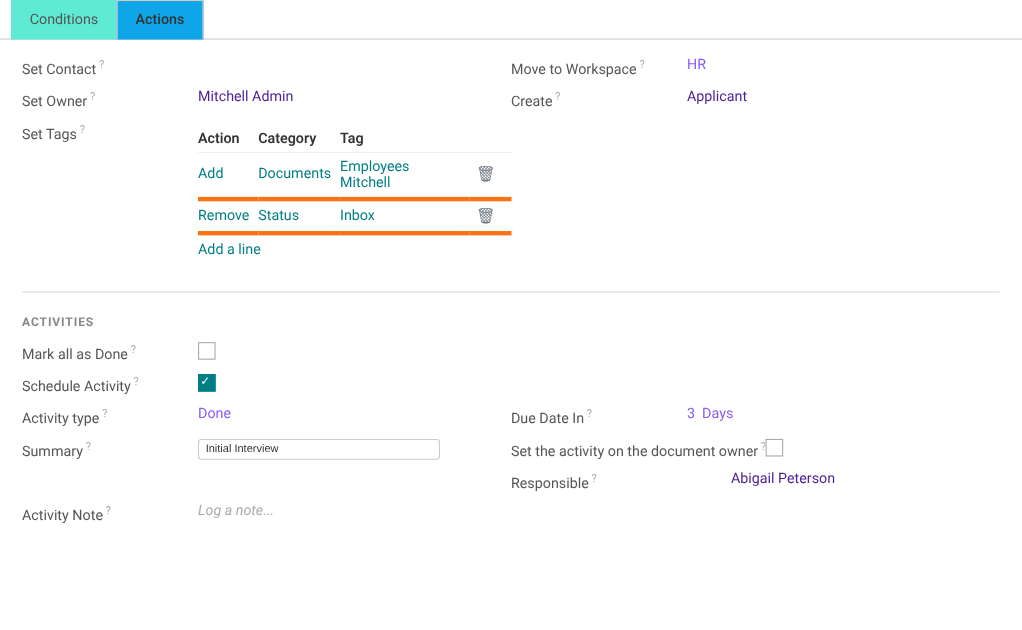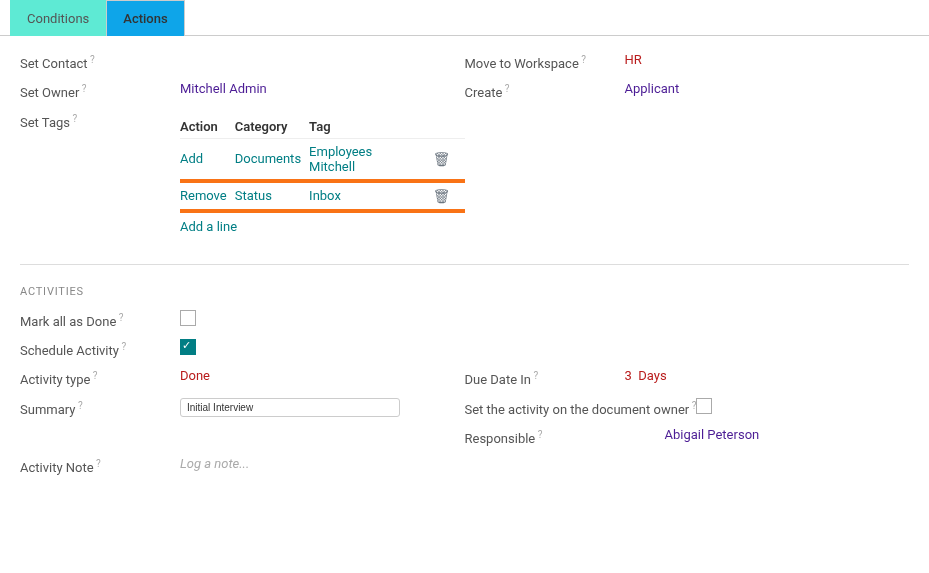--- a/index.html
+++ b/index.html
@@ -45,21 +45,21 @@
       min-width: 160px;
       padding-top: 2px;
     }
 
     .field-label sup {
       color: #aaa;
       font-size: 10px;
     }
 
     .field-value {
-      color: #b91c1c;
+      color: #8b5cf6;
     }
 
     .field-value.link {
       color: #4c1d95;
       cursor: pointer;
     }
 
     .two-col {
       display: flex;
       gap: 0;
@@ -117,21 +117,21 @@
     }
 
     .divider {
       border: none;
       border-top: 1px solid #ddd;
       margin: 20px 0;
     }
 
     .section-title {
       font-size: 11px;
-      font-weight: 400;
+      font-weight: 700;
       color: #888;
       letter-spacing: 0.8px;
       text-transform: uppercase;
       margin-bottom: 12px;
     }
 
     .checkbox-wrap {
       display: inline-block;
       width: 16px;
       height: 16px;

